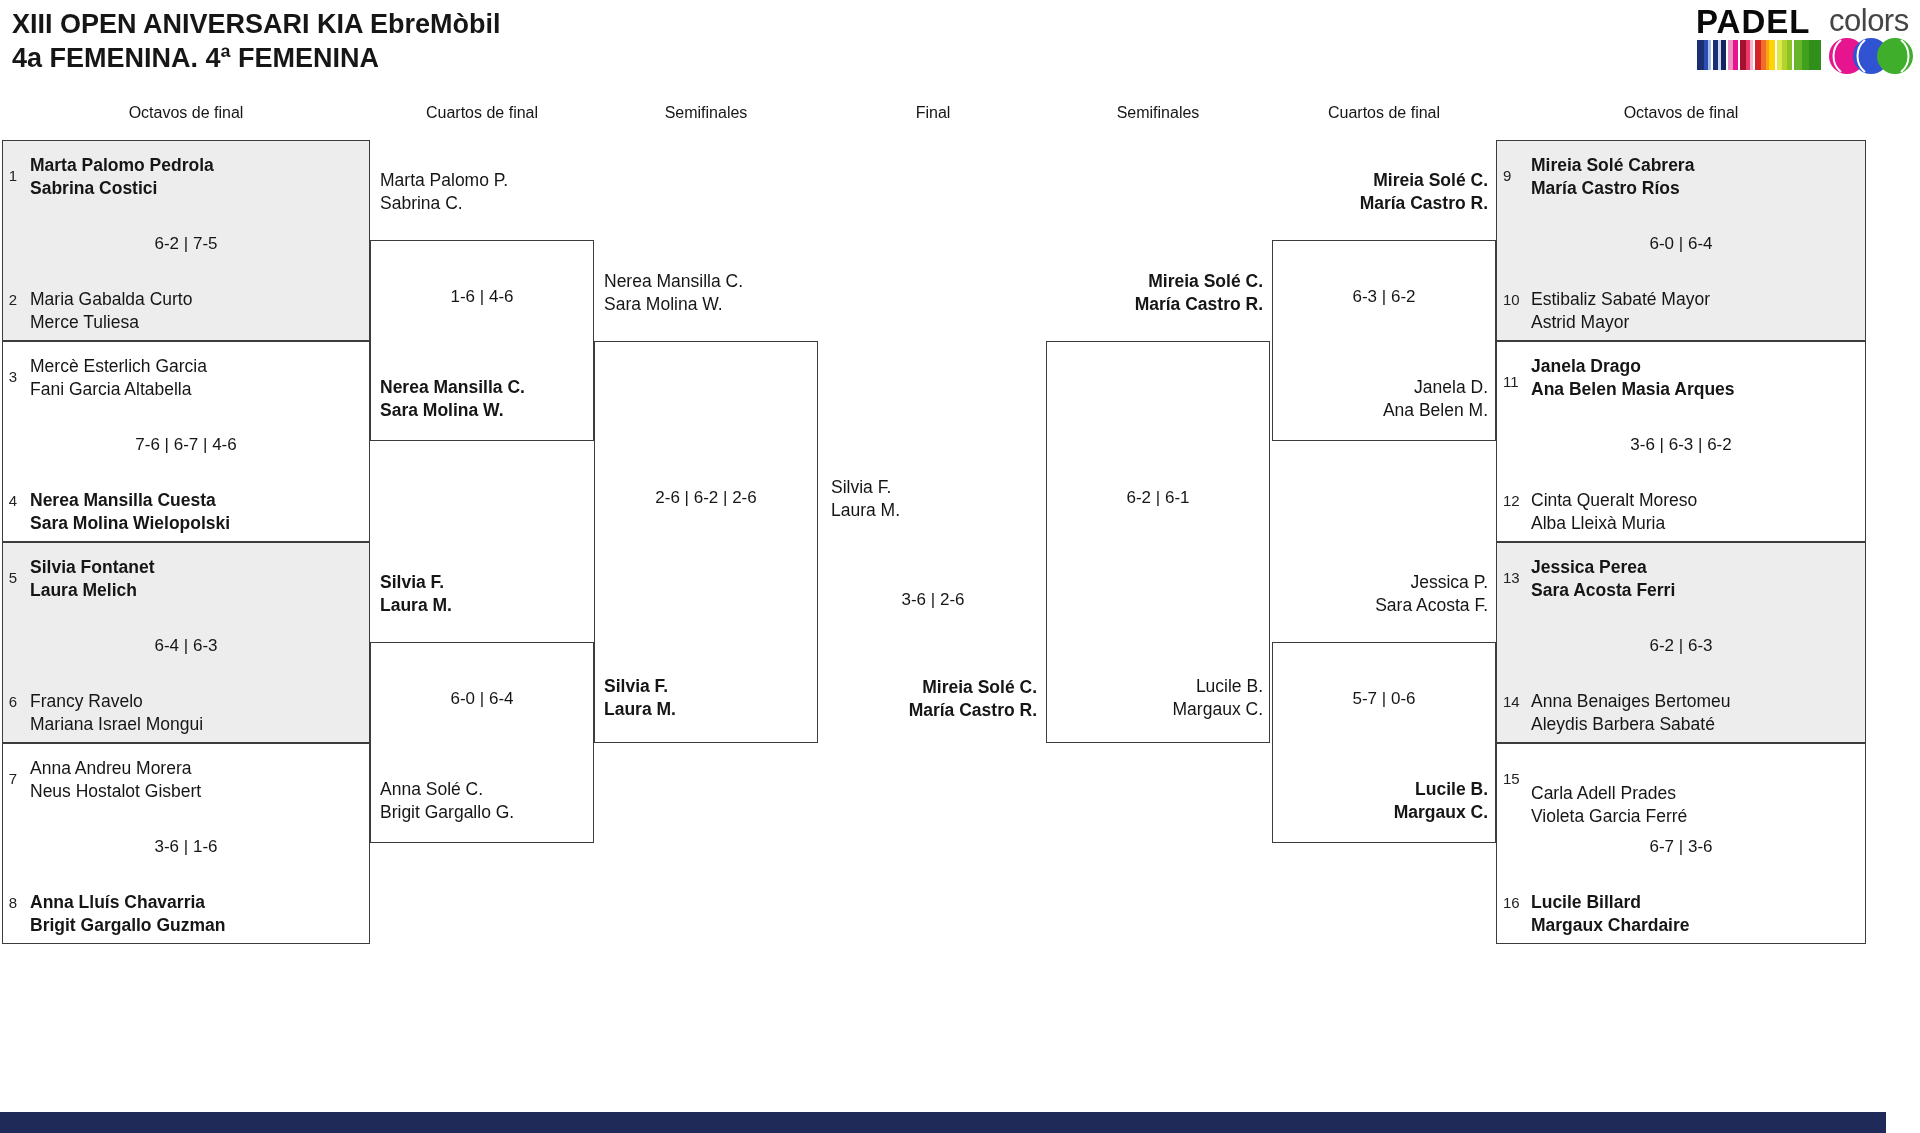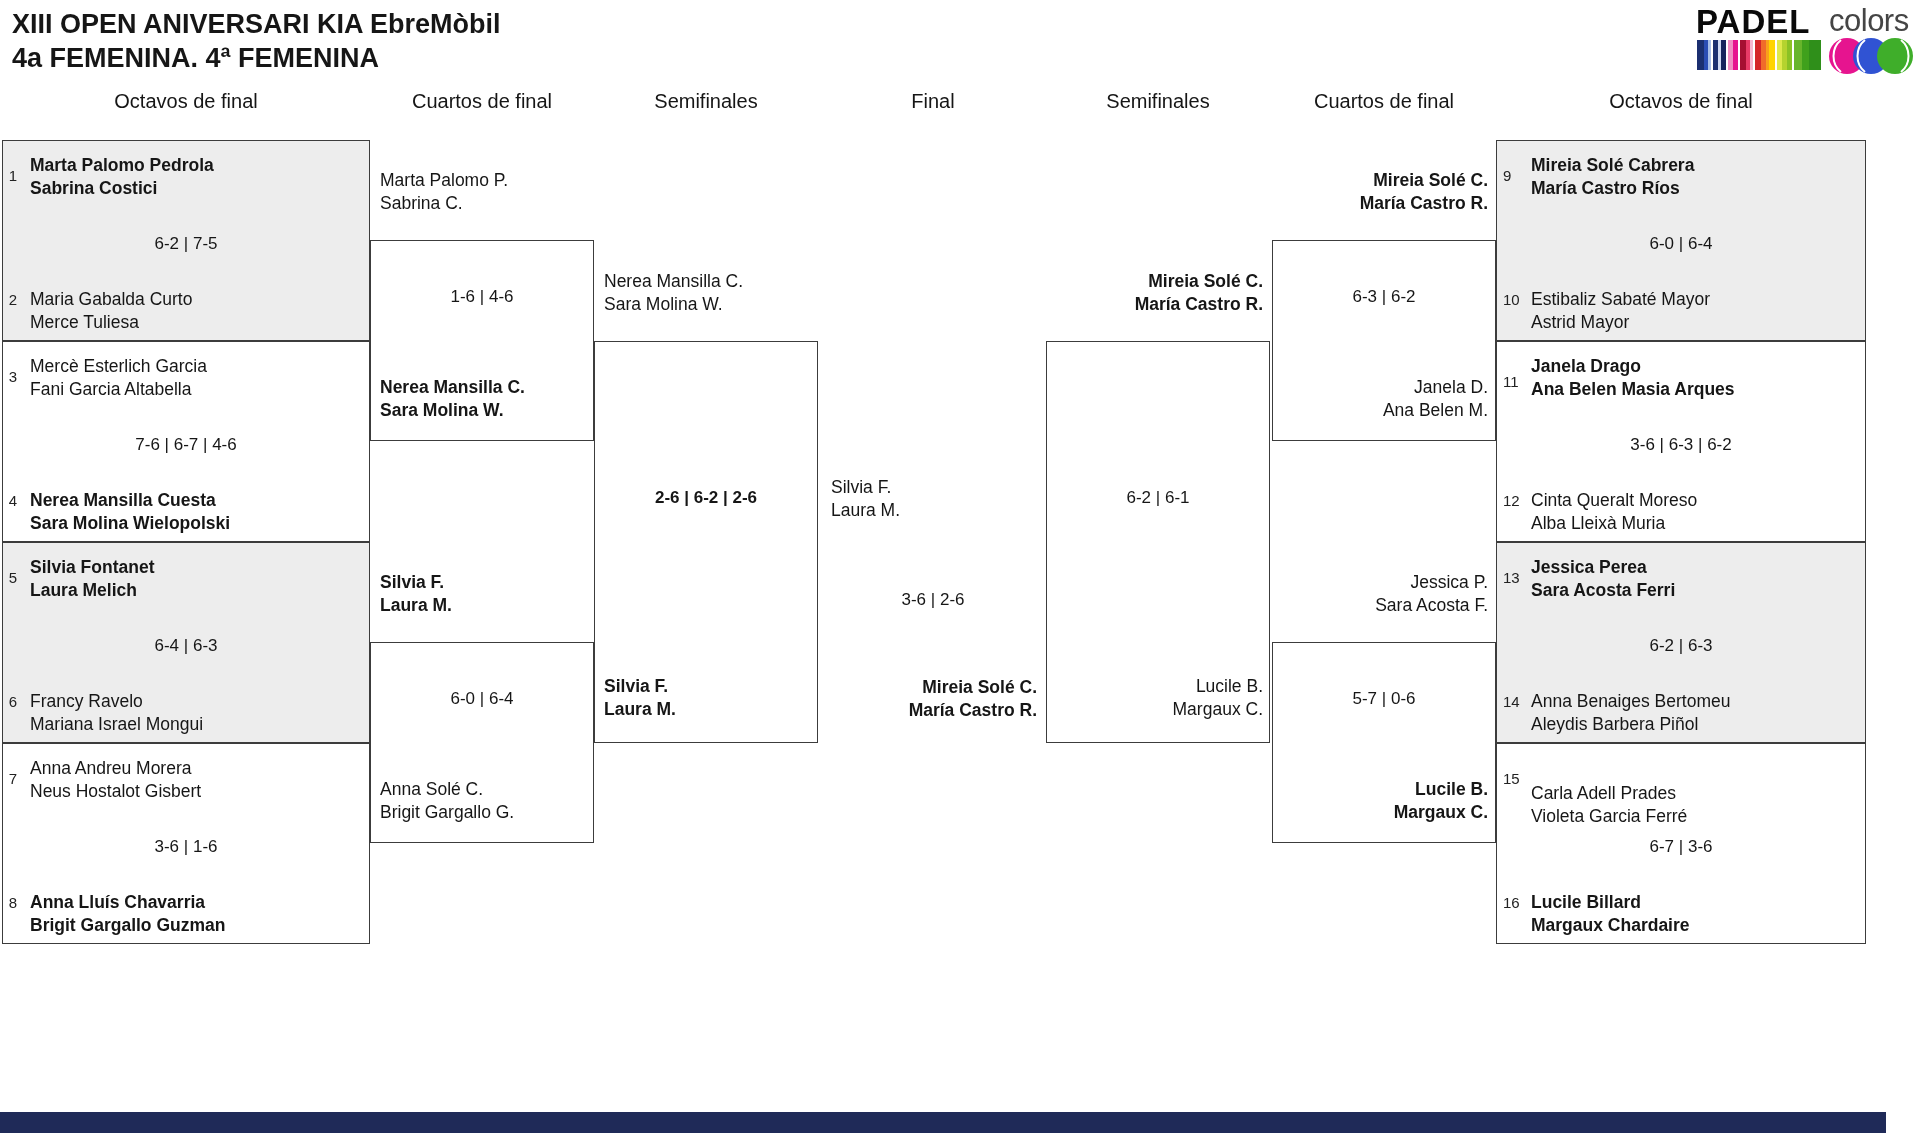--- a/index.html
+++ b/index.html
@@ -3,21 +3,21 @@
 <meta charset="utf-8">
 <style>
   :root{
     --box_gray:#ededed; --line:#3c3c3c; --text:#161616; --footer_navy:#1f2a58;
     --ball_pink:#e6148f; --ball_blue:#3053d3; --ball_green:#3fae2a;
   }
   html,body{margin:0;padding:0;background:#fff;}
   #canvas{position:relative;width:1920px;height:1133px;background:#fff;overflow:hidden;
           font-family:"Liberation Sans",sans-serif;color:var(--text);}
   .ttl{position:absolute;left:12px;top:7px;font-size:27px;line-height:34px;font-weight:600;letter-spacing:0;}
-  .hdr{position:absolute;top:91px;font-size:20px;line-height:20px;transform:translateX(-50%);white-space:nowrap;}
+  .hdr{position:absolute;top:103px;font-size:16px;line-height:20px;transform:translateX(-50%);white-space:nowrap;}
   .box{position:absolute;border:1px solid var(--line);box-sizing:border-box;background:transparent;}
   .gray{background:var(--box_gray);}
   .name{position:absolute;font-size:17.5px;line-height:23px;white-space:nowrap;}
   .name.r{text-align:right;}
   .bold{font-weight:bold;}
   .score{position:absolute;font-size:17px;line-height:23px;transform:translateX(-50%);white-space:nowrap;}
   .seed{position:absolute;font-size:15px;line-height:20px;width:22px;text-align:center;color:#222;}
   .seed.rt{width:26px;text-align:left;}
   .logo-word{position:absolute;top:3px;white-space:nowrap;}
   .logo-bold{font-size:33px;font-weight:800;letter-spacing:1px;color:#0a0a0a;}
@@ -157,21 +157,21 @@
 
   <div class="seed rt" style="left:1503px;top:568px;">13</div>
   <div class="name bold" style="left:1531px;top:556px;">
     <div>Jessica Perea</div>
       <div>Sara Acosta Ferri</div>
   </div>
   <div class="score" style="left:1681px;top:634px;">6-2 | 6-3</div>
   <div class="seed rt" style="left:1503px;top:692px;">14</div>
   <div class="name" style="left:1531px;top:690px;">
     <div>Anna Benaiges Bertomeu</div>
-      <div>Aleydis Barbera Piñol</div>
+      <div>Aleydis Barbera Sabaté</div>
   </div>
 
   <div class="seed rt" style="left:1503px;top:769px;">15</div>
   <div class="name" style="left:1531px;top:782px;">
     <div>Carla Adell Prades</div>
       <div>Violeta Garcia Ferré</div>
   </div>
   <div class="score" style="left:1681px;top:835px;">6-7 | 3-6</div>
   <div class="seed rt" style="left:1503px;top:893px;">16</div>
   <div class="name bold" style="left:1531px;top:891px;">
@@ -216,21 +216,21 @@
   <div class="score" style="left:1384px;top:687px;">5-7 | 0-6</div>
   <div class="name r bold" style="right:432px;top:778px;">
     <div>Lucile B.</div>
       <div>Margaux C.</div>
   </div>
 
   <div class="name" style="left:604px;top:270px;">
     <div>Nerea Mansilla C.</div>
       <div>Sara Molina W.</div>
   </div>
-  <div class="score" style="left:706px;top:486px;font-weight:bold;">2-6 | 6-2 | 2-6</div>
+  <div class="score" style="left:706px;top:486px;">2-6 | 6-2 | 2-6</div>
   <div class="name bold" style="left:604px;top:675px;">
     <div>Silvia F.</div>
       <div>Laura M.</div>
   </div>
 
   <div class="name r bold" style="right:657px;top:270px;">
     <div>Mireia Solé C.</div>
       <div>María Castro R.</div>
   </div>
   <div class="score" style="left:1158px;top:486px;">6-2 | 6-1</div>

